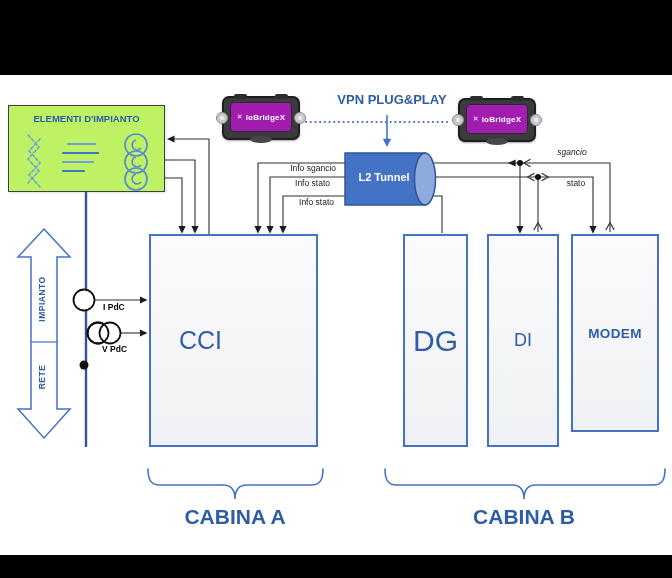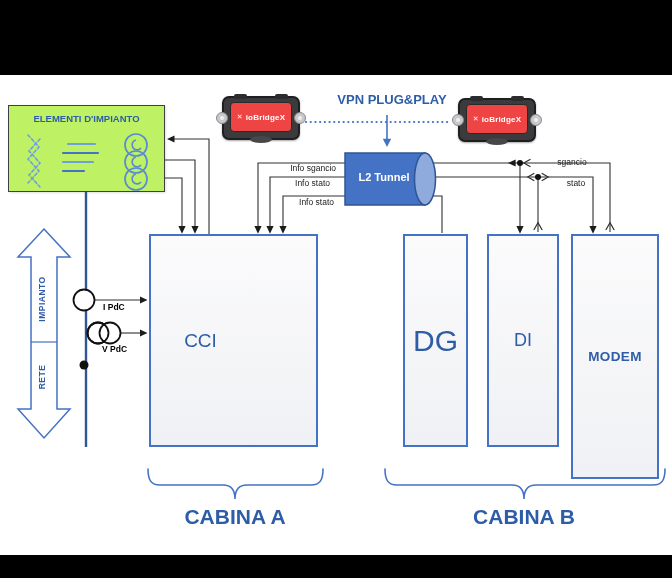--- a/index.html
+++ b/index.html
@@ -9,24 +9,24 @@
   }
   .bar{position:absolute;left:0;width:672px;background:#000;z-index:20;}
   #bar-top{top:0;height:75px;}
   #bar-bottom{top:555px;height:23px;}
 
   
   .block{position:absolute;border:2px solid #4472C4;
     background:linear-gradient(180deg,#FBFBFC 0%,#F0F1F4 100%);
     display:flex;align-items:center;justify-content:center;
     color:#2E5DA8;z-index:2;box-sizing:border-box;}
-  #block-cci{left:149px;top:234px;width:169px;height:213px;font-size:19px;padding-right:66px;}
+  #block-cci{left:149px;top:234px;width:169px;height:213px;font-size:25px;padding-right:66px;}
   #block-dg{left:403px;top:234px;width:65px;height:213px;font-size:30px;}
   #block-di{left:487px;top:234px;width:72px;height:213px;font-size:18px;}
-  #block-modem{left:571px;top:234px;width:88px;height:245px;font-size:13.5px;font-weight:bold;letter-spacing:.4px;}
+  #block-modem{left:571px;top:234px;width:88px;height:198px;font-size:13.5px;font-weight:bold;letter-spacing:.4px;}
 
   #impianto-box{position:absolute;left:8px;top:105px;width:157px;height:87px;
     border:1.2px solid #3F3F46;background:#bef264;z-index:2;box-sizing:border-box;
     box-shadow:1px 1px 2px rgba(0,0,0,.12);}
   #impianto-title{margin-top:7px;text-align:center;font-size:9.5px;font-weight:bold;color:#2E5DA8;}
 
   svg.layer{position:absolute;left:0;top:0;z-index:5;}
 
   .lbl{position:absolute;z-index:10;line-height:1.05;}
   .info-lbl{font-size:8.5px;color:#1a1a1a;text-align:right;}
@@ -35,21 +35,21 @@
   #vpn-lbl{left:322px;top:93px;width:140px;text-align:center;font-size:13px;color:#2E5DA8;font-weight:600;}
   #vpn-lbl .b{font-weight:800;}
   #tunnel-lbl{left:343px;top:172px;width:82px;text-align:center;font-size:11px;font-weight:bold;color:#fff;}
   .cabina-lbl{font-size:21px;font-weight:600;color:#2E5DA8;text-align:center;width:150px;}
   .rot-lbl{width:80px;height:12px;text-align:center;font-size:8.5px;font-weight:600;color:#2E5DA8;
     letter-spacing:.5px;transform:rotate(-90deg);}
 
   
   .device{position:absolute;width:78px;height:44px;background:#3b3b3e;border:2px solid #1f1f21;
     border-radius:7px;z-index:8;box-shadow:0 1px 2px rgba(0,0,0,.35);box-sizing:border-box;}
-  .device-screen{position:absolute;left:6px;right:6px;top:4px;bottom:6px;background:#ef4444;
+  .device-screen{position:absolute;left:6px;right:6px;top:4px;bottom:6px;background:#a21caf;
     border:1px solid #2a2a2c;border-radius:4px;display:flex;align-items:center;justify-content:center;gap:3px;}
   .device-logo{color:#fff;font-size:7px;}
   .device-label{color:#fff;font-size:8px;font-weight:bold;letter-spacing:.2px;}
   .ear{position:absolute;width:10px;height:10px;background:#c9c9cc;border:1px solid #8a8a8e;
     border-radius:50%;top:50%;transform:translateY(-50%);}
   .ear.left{left:-8px;} .ear.right{right:-8px;}
   .ear::after{content:"";position:absolute;inset:3px;background:#efeff1;border-radius:50%;}
   .device-tab{position:absolute;top:-4px;width:13px;height:5px;background:#2c2c2e;border-radius:2px;}
   .device-tab.t1{left:10px;} .device-tab.t2{right:10px;}
   .device-foot{position:absolute;width:22px;height:7px;background:#47474a;border-radius:50%;
@@ -186,21 +186,21 @@
 
   <div id="vpn-lbl" class="lbl">
     <span class="b">VPN</span>
     <span>PLUG&amp;PLAY</span>
   </div>
   <div id="tunnel-lbl" class="lbl">L2 Tunnel</div>
 
   <div class="lbl info-lbl" style="left:256px;top:164px;width:80px;">Info sgancio</div>
   <div class="lbl info-lbl" style="left:256px;top:179px;width:74px;">Info stato</div>
   <div class="lbl info-lbl" style="left:258px;top:198px;width:76px;">Info stato</div>
-  <div class="lbl sig-lbl" style="left:548px;top:158px;width:48px;">sgancio</div>
+  <div class="lbl sig-lbl" style="left:548px;top:148px;width:48px;font-style:italic;">sgancio</div>
   <div class="lbl sig-lbl" style="left:554px;top:179px;width:44px;">stato</div>
 
   <div class="lbl pdc-lbl" style="left:103px;top:303px;">I PdC</div>
   <div class="lbl pdc-lbl" style="left:102px;top:345px;">V PdC</div>
 
   <div class="lbl rot-lbl" style="left:4px;top:293px;">IMPIANTO</div>
   <div class="lbl rot-lbl" style="left:4px;top:371px;">RETE</div>
 
   <div class="lbl cabina-lbl" style="left:160px;top:506px;">CABINA A</div>
   <div class="lbl cabina-lbl" style="left:449px;top:506px;">CABINA B</div>

